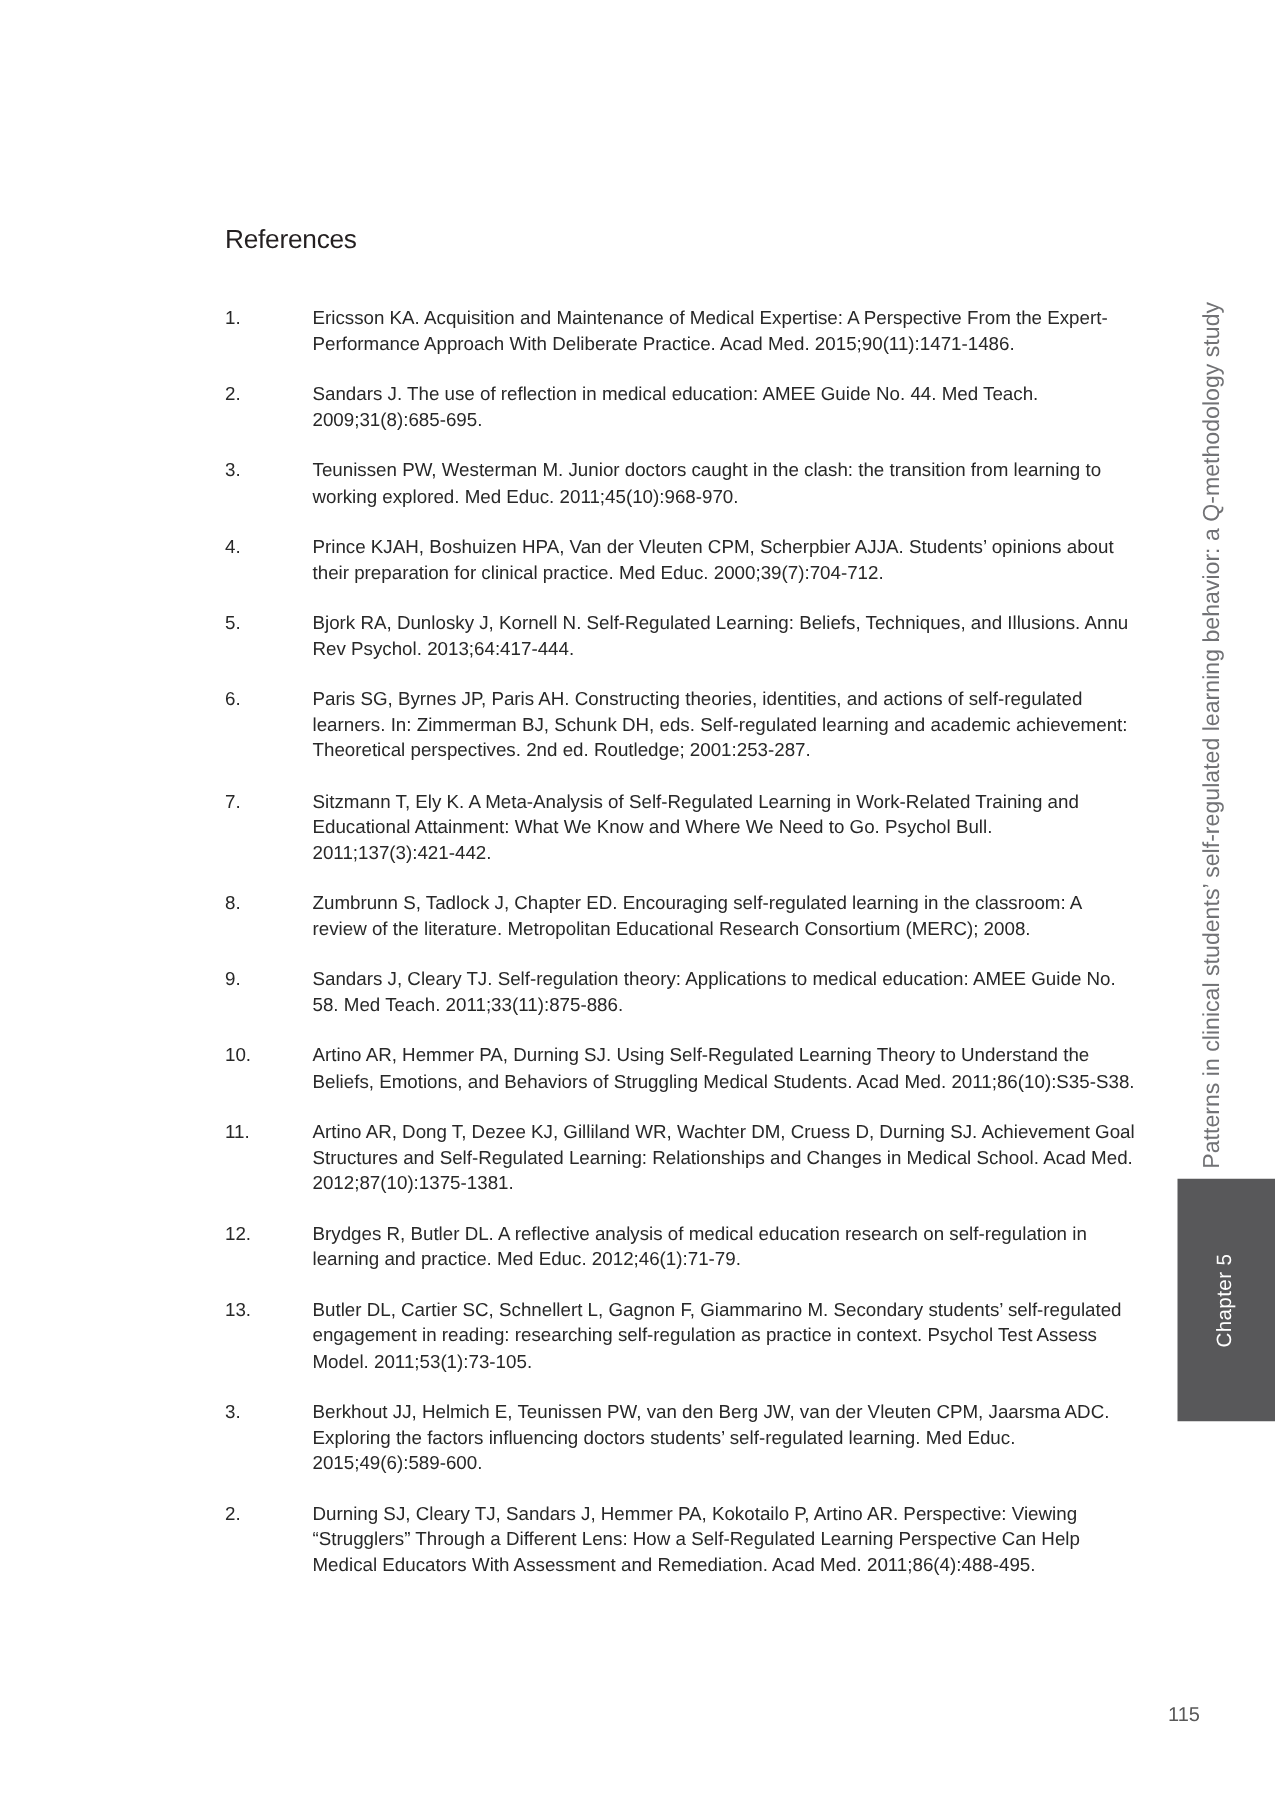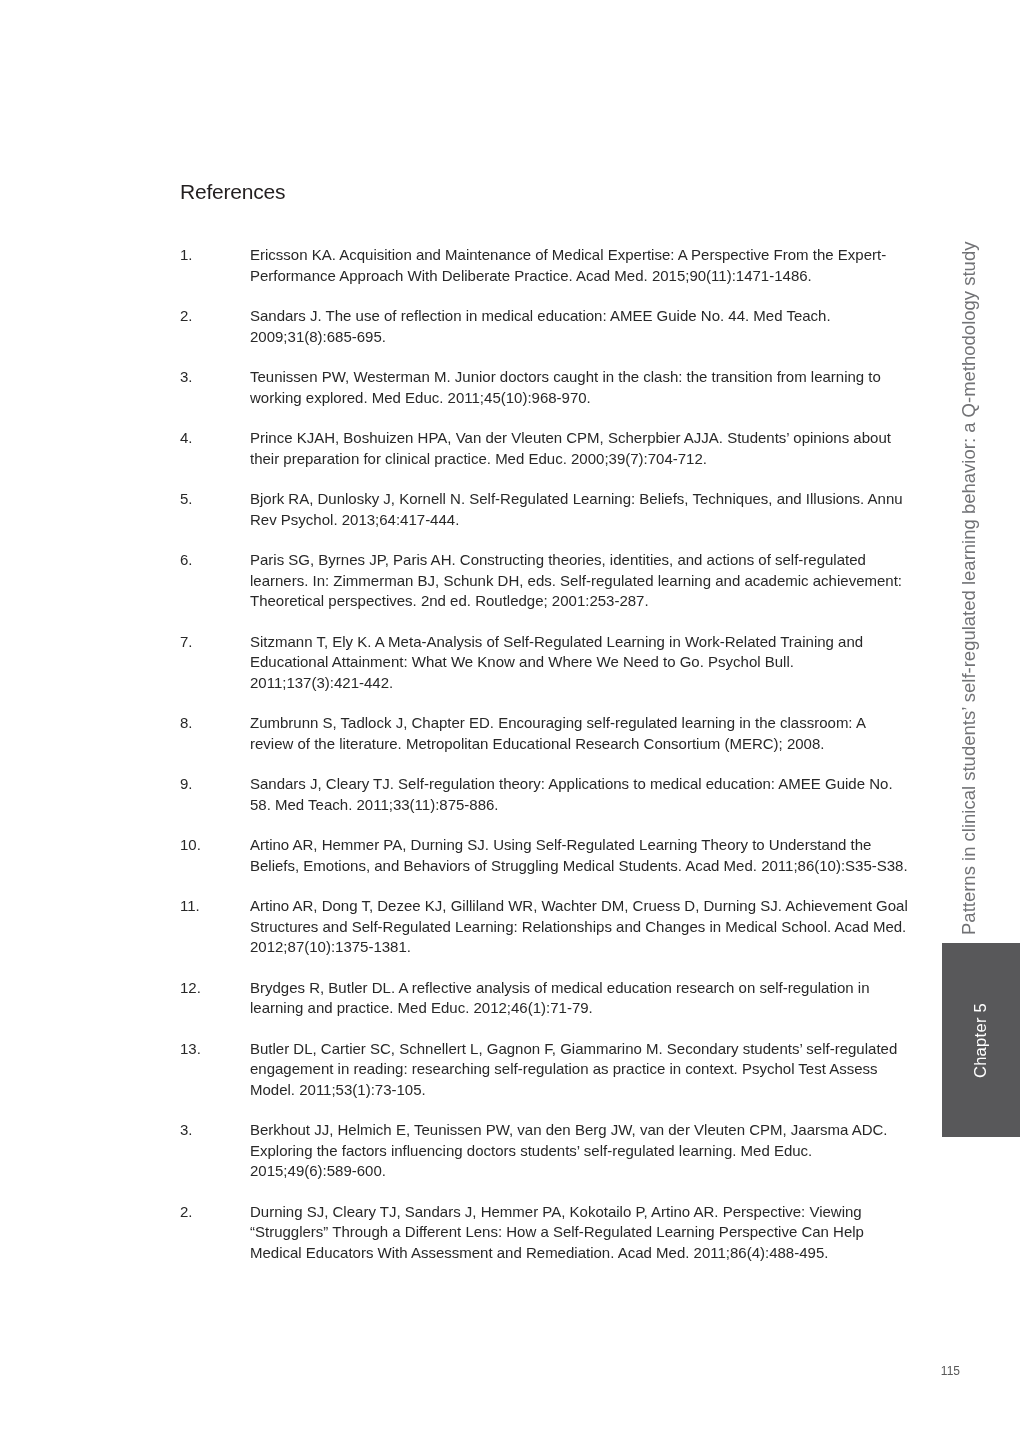--- a/index.html
+++ b/index.html
@@ -69,21 +69,21 @@
     color:var(--tab-text-color,#ffffff);
     font-size:16.5px;
     letter-spacing:0.3px;
   }
   .page-number{
     position:absolute;
     left:908px;
     top:1364px;
     width:52px;
     text-align:right;
-    font-size:12px;
+    font-size:16px;
     color:var(--pagenum-color,#595959);
   }
 </style>
 </head>
 <body>
 
 <div class="page">
 
   <h1 class="page-title">References</h1>
 

